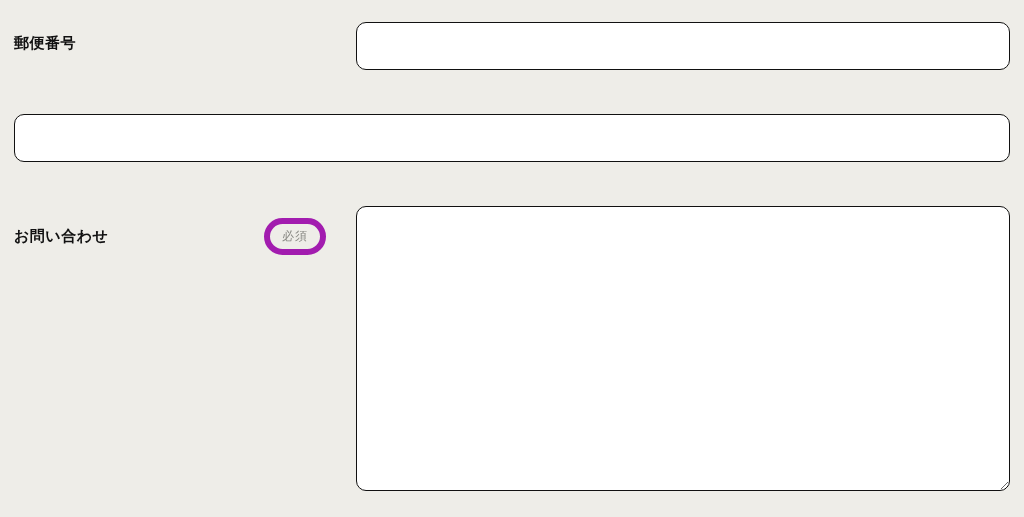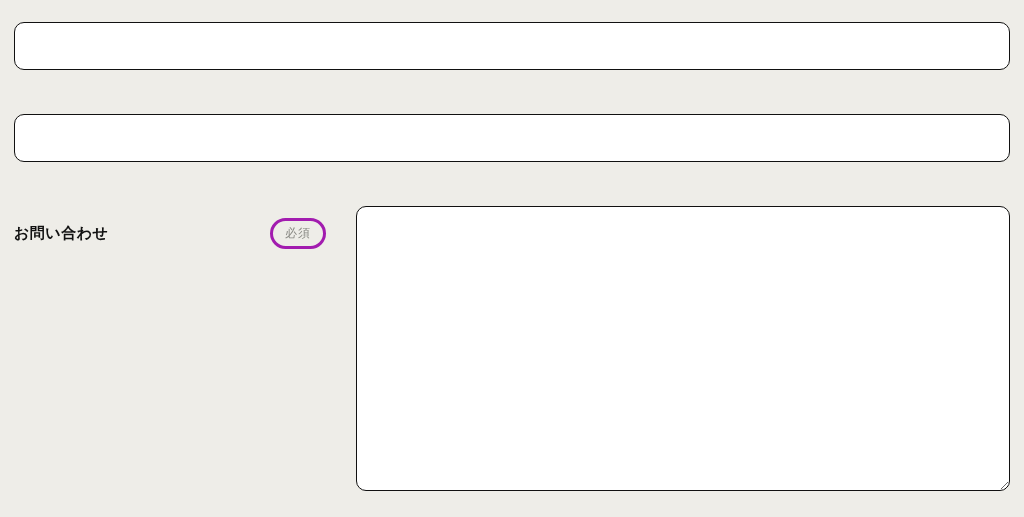--- a/index.html
+++ b/index.html
@@ -28,21 +28,21 @@
     .field-label {
       font-size: 15px;
       font-weight: 600;
       color: #111;
       letter-spacing: 0.5px;
     }
     .required-badge {
       display: inline-flex;
       align-items: center;
       justify-content: center;
-      border: 3px solid #a21caf;
+      border: 6px solid #a21caf;
       color: #8a8a85;
       font-size: 12px;
       font-weight: 400;
       padding: 4px 12px;
       border-radius: 999px;
       margin-left: auto;
       margin-right: 30px;
       letter-spacing: 1px;
     }
     .input-area {
@@ -68,20 +68,23 @@
       font-size: 15px;
       outline: none;
       resize: both;
       font-family: inherit;
     }
   </style>
 </head>
 <body>
 
 <div class="form-row">
+  <div class="label-area">
+    <span class="field-label">郵便番号</span>
+  </div>
   <div class="input-area">
     <input type="text" class="text-input" value="" style="">
   </div>
 </div>
 
 <div class="form-row">
   <div class="input-area">
     <input type="text" class="text-input" value="" style="">
   </div>
 </div>

